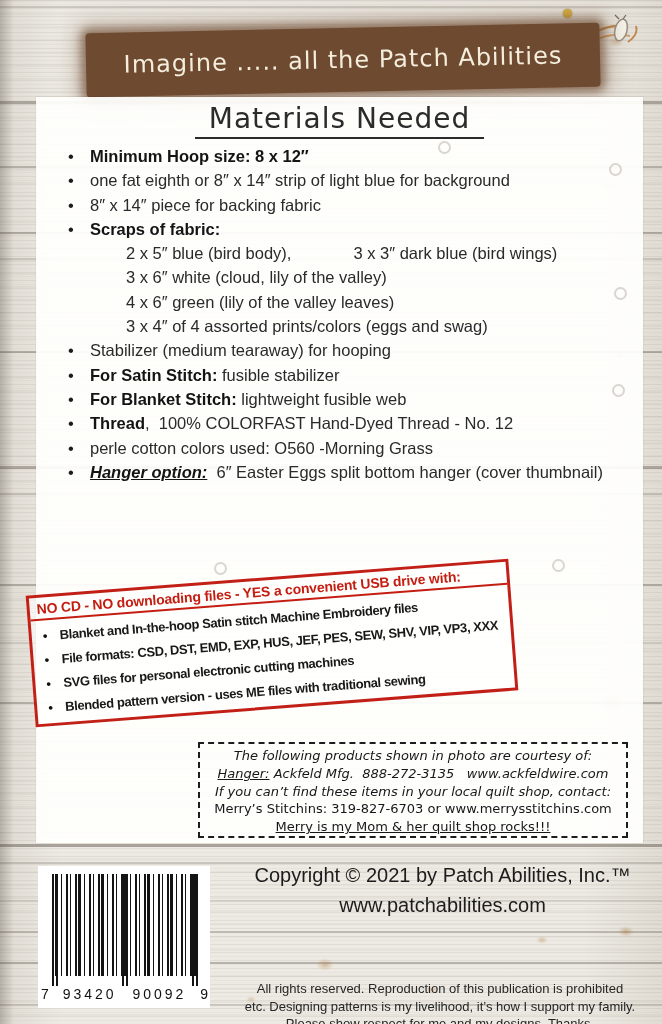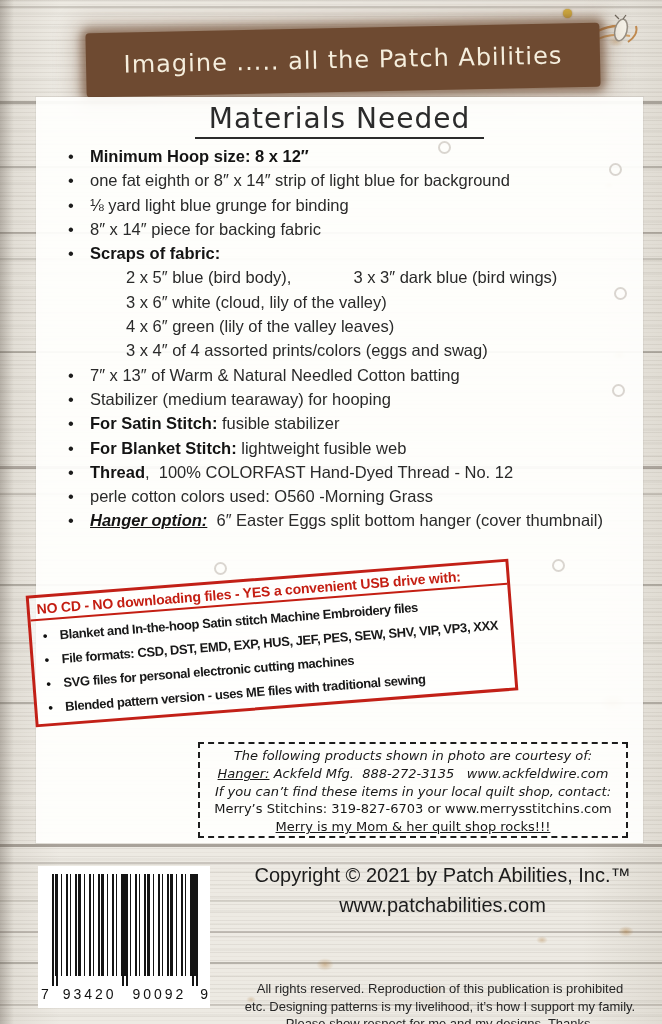--- a/index.html
+++ b/index.html
@@ -145,28 +145,26 @@
   </div>
 
   <div class="panel">
     <div class="mtitle-wrap">
       <span class="mtitle">Materials Needed</span>
     </div>
 
     <ul class="materials">
       <li><span class="b">Minimum Hoop size: 8 x 12″</span><span></span></li>
       <li><span class="b"></span><span>one fat eighth or 8″ x 14″ strip of light blue for background</span></li>
-      <li><span class="b"></span><span>⅛ yard light blue grunge for binding</span></li>
       <li><span class="b"></span><span>8″ x 14″ piece for backing fabric</span></li>
       <li><span class="b">Scraps of fabric:</span><span></span></li>
       <li class="sub twocol"><span>2 x 5″ blue (bird body),</span><span class="right">3 x 3″ dark blue (bird wings)</span></li>
       <li class="sub"><span>3 x 6″ white (cloud, lily of the valley)</span></li>
       <li class="sub"><span>4 x 6″ green (lily of the valley leaves)</span></li>
       <li class="sub"><span>3 x 4″ of 4 assorted prints/colors (eggs and swag)</span></li>
-      <li><span class="b"></span><span>7″ x 13″ of Warm &amp; Natural Needled Cotton batting</span></li>
       <li><span class="b"></span><span>Stabilizer (medium tearaway) for hooping</span></li>
       <li><span class="b">For Satin Stitch:</span><span> fusible stabilizer</span></li>
       <li><span class="b">For Blanket Stitch:</span><span> lightweight fusible web</span></li>
       <li><span class="b">Thread</span><span>,&nbsp; 100% COLORFAST Hand-Dyed Thread - No. 12</span></li>
       <li><span class="b"></span><span>perle cotton colors used: O560 -Morning Grass</span></li>
       <li class="hanger"><span class="b">Hanger option:</span><span class="t">&nbsp; 6″ Easter Eggs split bottom hanger (cover thumbnail)</span></li>
     </ul>
   </div>
 
   <div class="usb-box">

